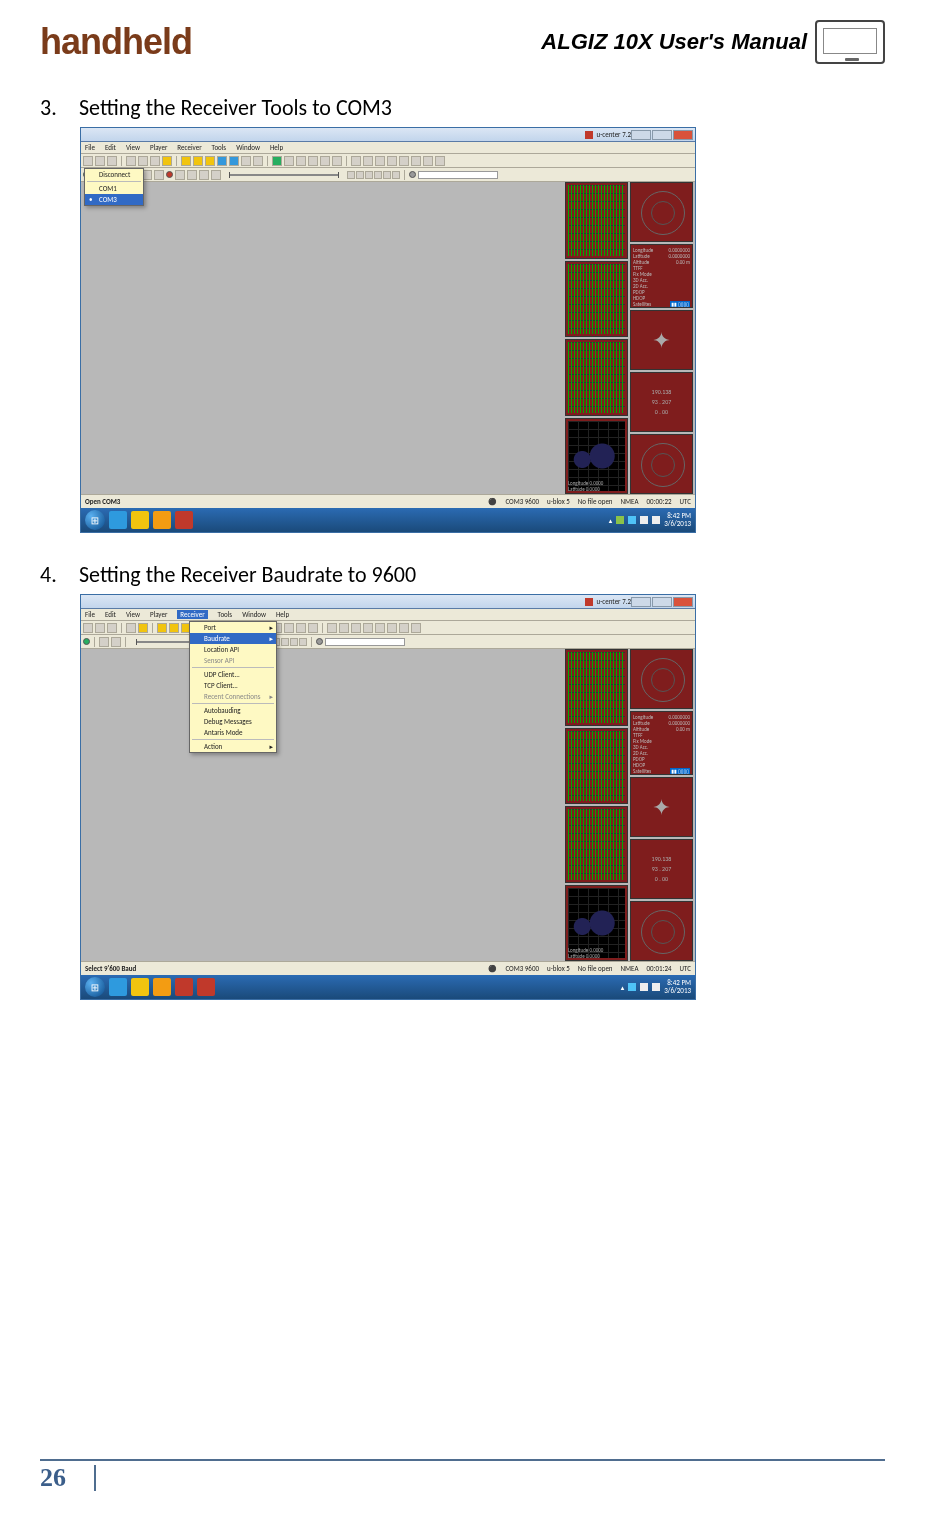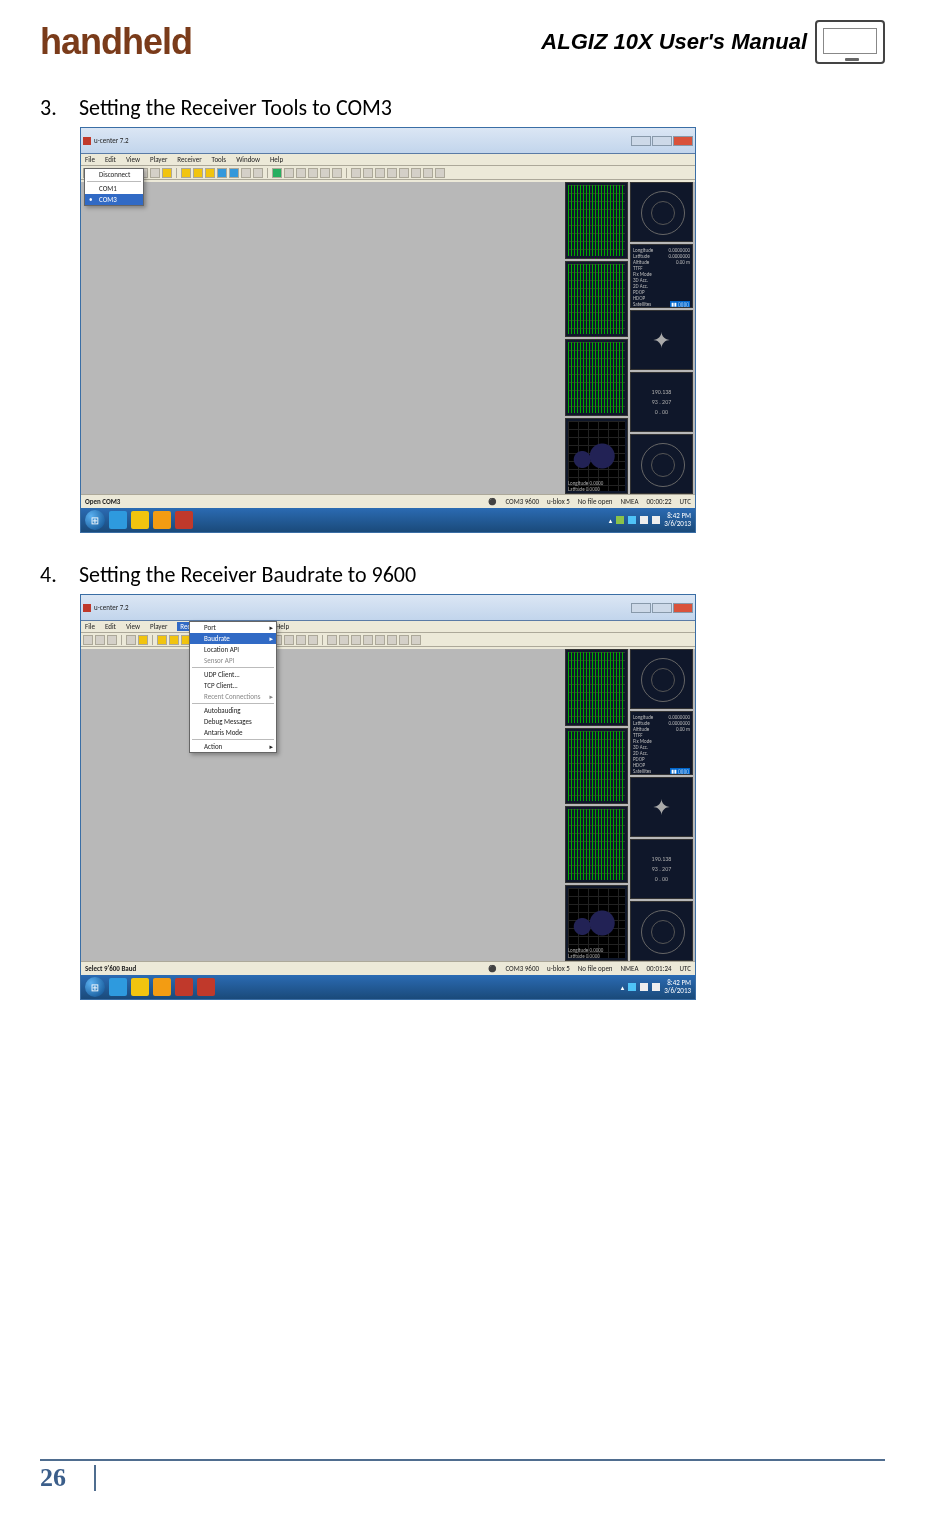--- a/index.html
+++ b/index.html
@@ -73,26 +73,26 @@
     width: 616px;
     height: 406px;
     border: 1px solid #3a6ea5;
     position: relative;
     background: #b8b8b8;
     overflow: hidden;
     font-size: 8px;
     color: #000;
   }
   .win-titlebar {
-    height: 26px;
+    height: 14px;
     background: linear-gradient(to bottom, #dbe6f4, #c2d5ec);
     border-bottom: 1px solid #5a7ba6;
     display: flex;
     align-items: center;
-    justify-content: space-between;
+    justify-content: flex-end;
     padding: 0 2px;
   }
   .win-title { font-size: 7px; color: #222; display: flex; align-items: center; gap: 3px; }
   .win-icon { width: 8px; height: 8px; background: #c0392b; display: inline-block; }
   .win-btns { display: flex; gap: 1px; }
   .win-btn { width: 20px; height: 10px; background: #cdd9e8; border: 1px solid #89a; }
   .win-btn.close { background: #d9523b; }
   .menubar {
     height: 12px;
     background: #ece9d8;
@@ -146,21 +146,21 @@
   }
   .right-panels {
     position: absolute;
     top: 0; right: 2px; bottom: 0;
     width: 128px;
     display: flex;
     gap: 2px;
   }
   .rp-col { flex: 1; display: flex; flex-direction: column; gap: 2px; }
   .rp-panel {
-    background: #0f172a;
+    background: #7f1d1d;
     border: 1px solid #333;
     flex: 1;
     position: relative;
     overflow: hidden;
   }
   .rp-panel.signal::before {
     content: "";
     position: absolute; left: 2px; right: 2px; bottom: 2px; top: 2px;
     background:
       repeating-linear-gradient(to right, #0a0 0 1px, transparent 1px 3px),
@@ -196,21 +196,21 @@
   .rp-panel.data {
     color: #bbb; font-size: 5px; line-height: 6px; padding: 2px;
   }
   .rp-panel.data .row { display: flex; justify-content: space-between; }
   .rp-panel.data .bar { background: #06c; color: #fff; padding: 0 1px; }
   .rp-panel.num { color: #aaa; font-size: 6px; text-align: center; display: flex; flex-direction: column; justify-content: center; gap: 2px; }
 
   .dropdown {
     position: absolute;
     top: 0px; left: 3px;
-    background: #ffffff;
+    background: #fef9c3;
     border: 1px solid #666;
     box-shadow: 2px 2px 4px rgba(0,0,0,0.3);
     font-size: 7px;
     min-width: 60px;
   }
   .dropdown .dd-item {
     padding: 1px 6px 1px 14px;
     white-space: nowrap;
     position: relative;
     color: #222;

